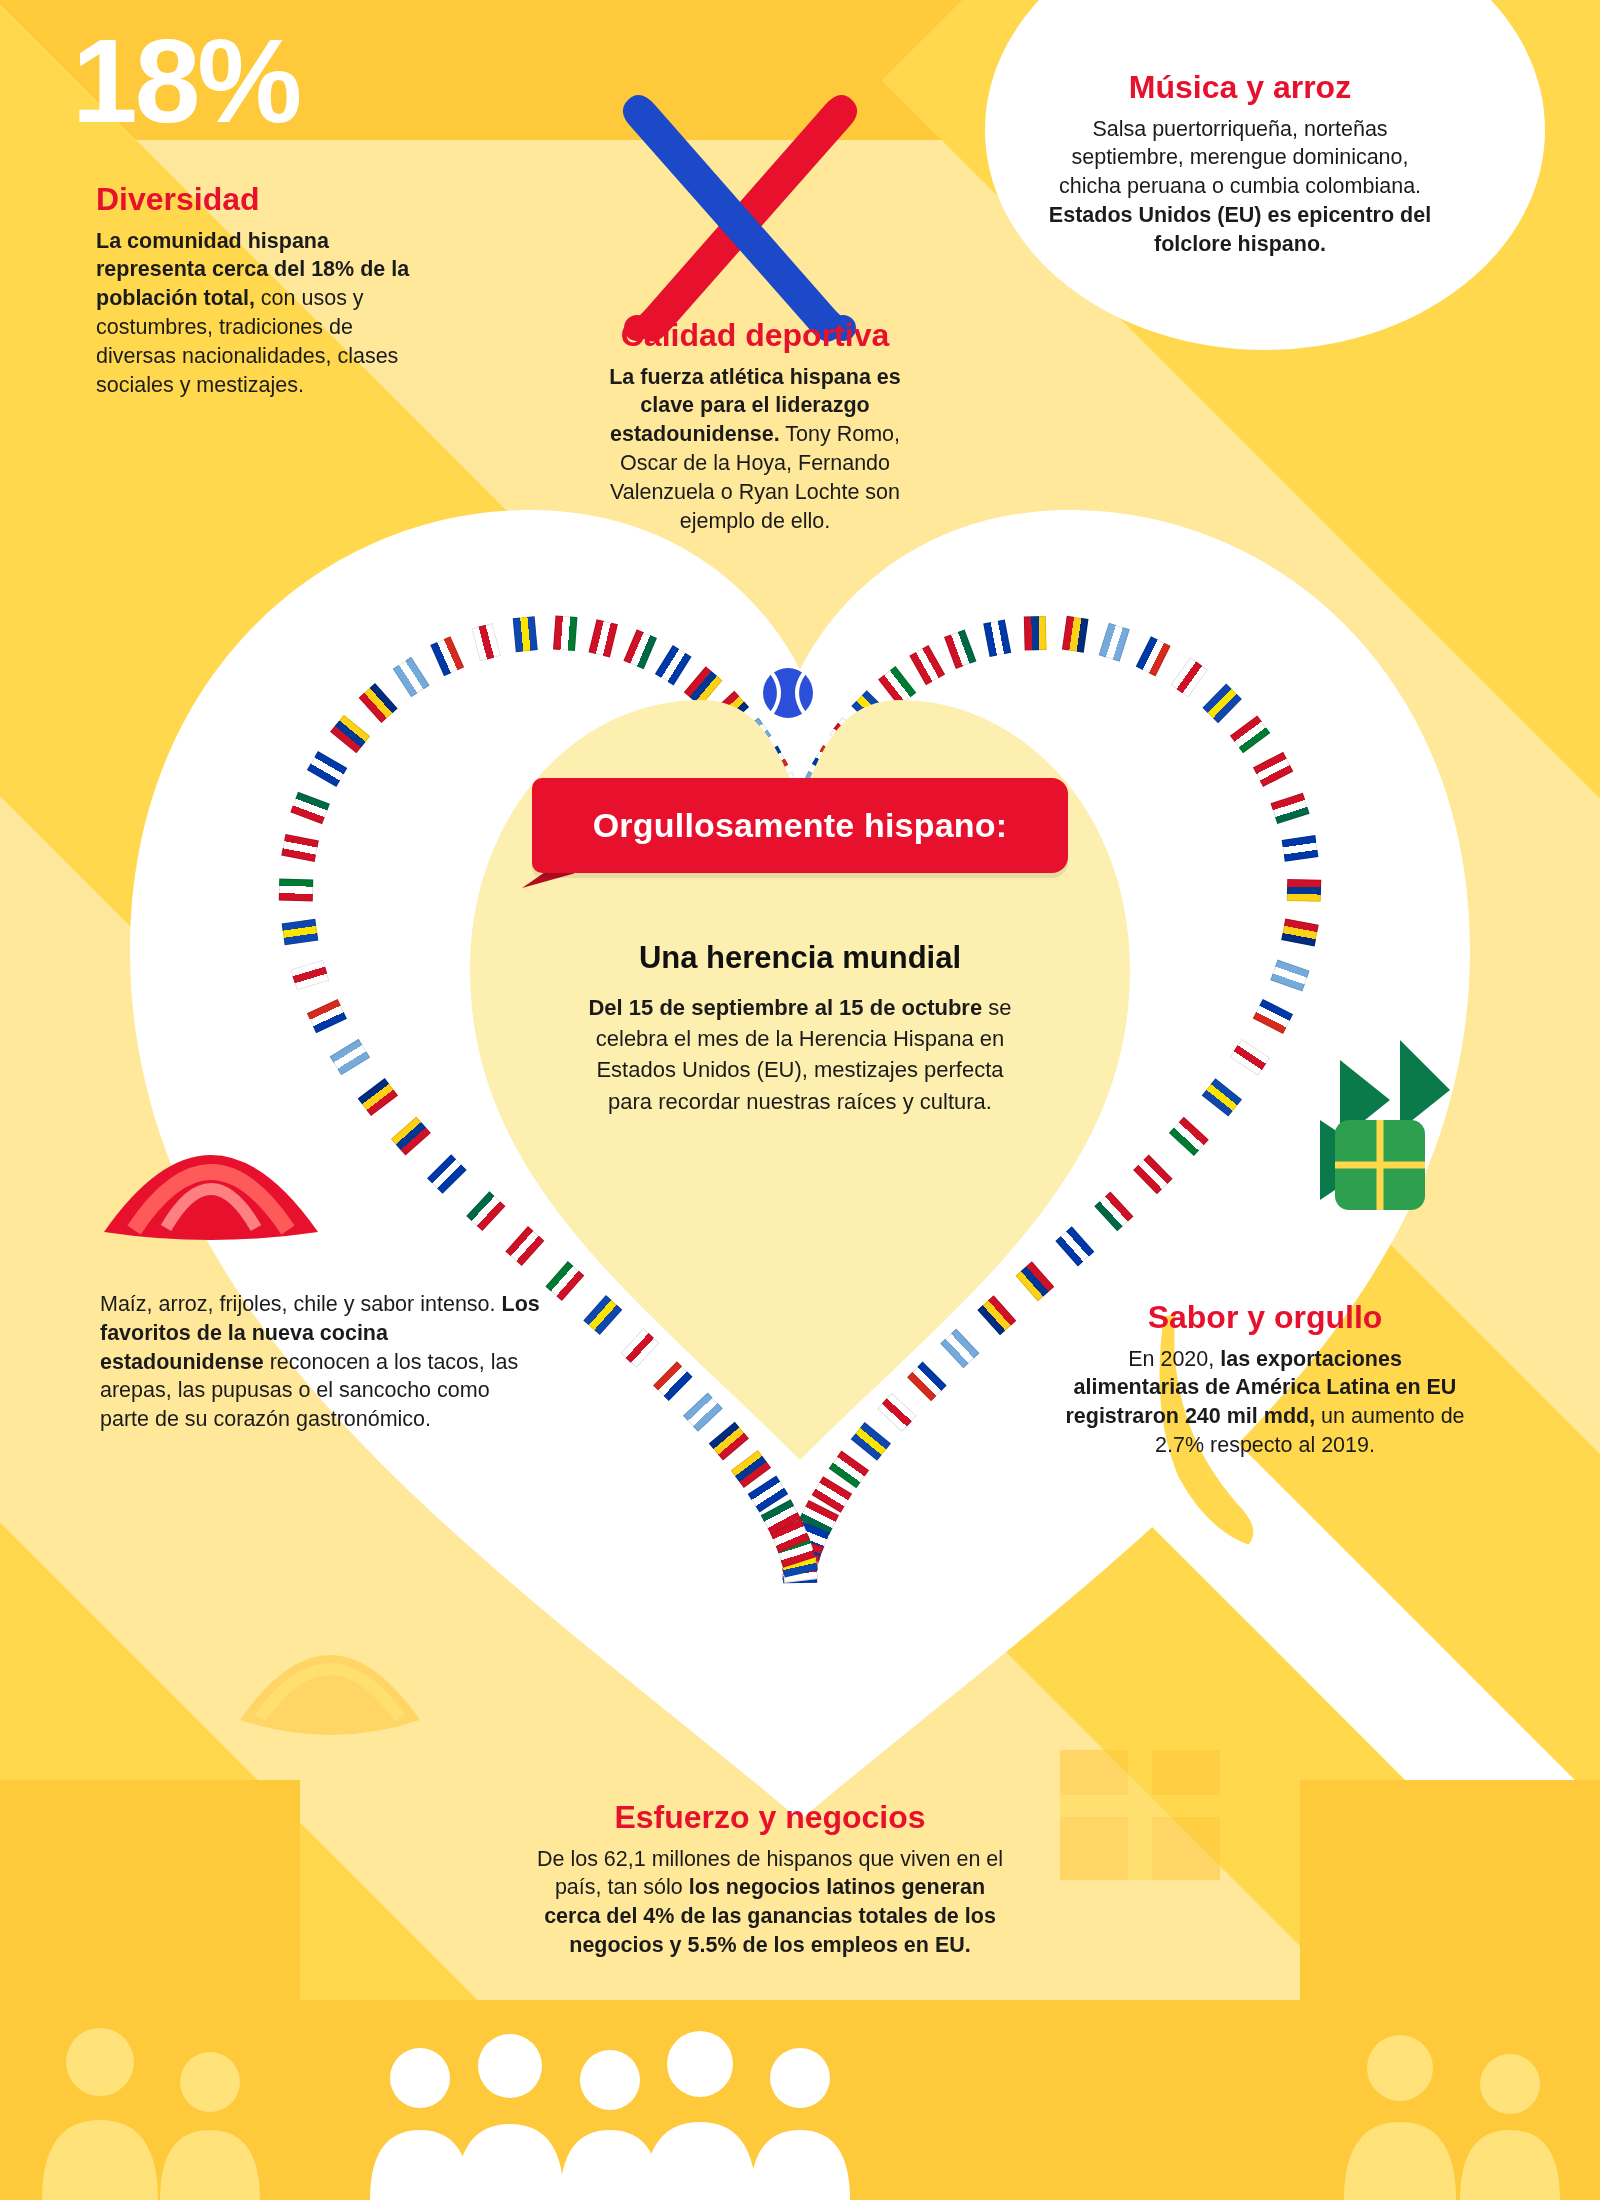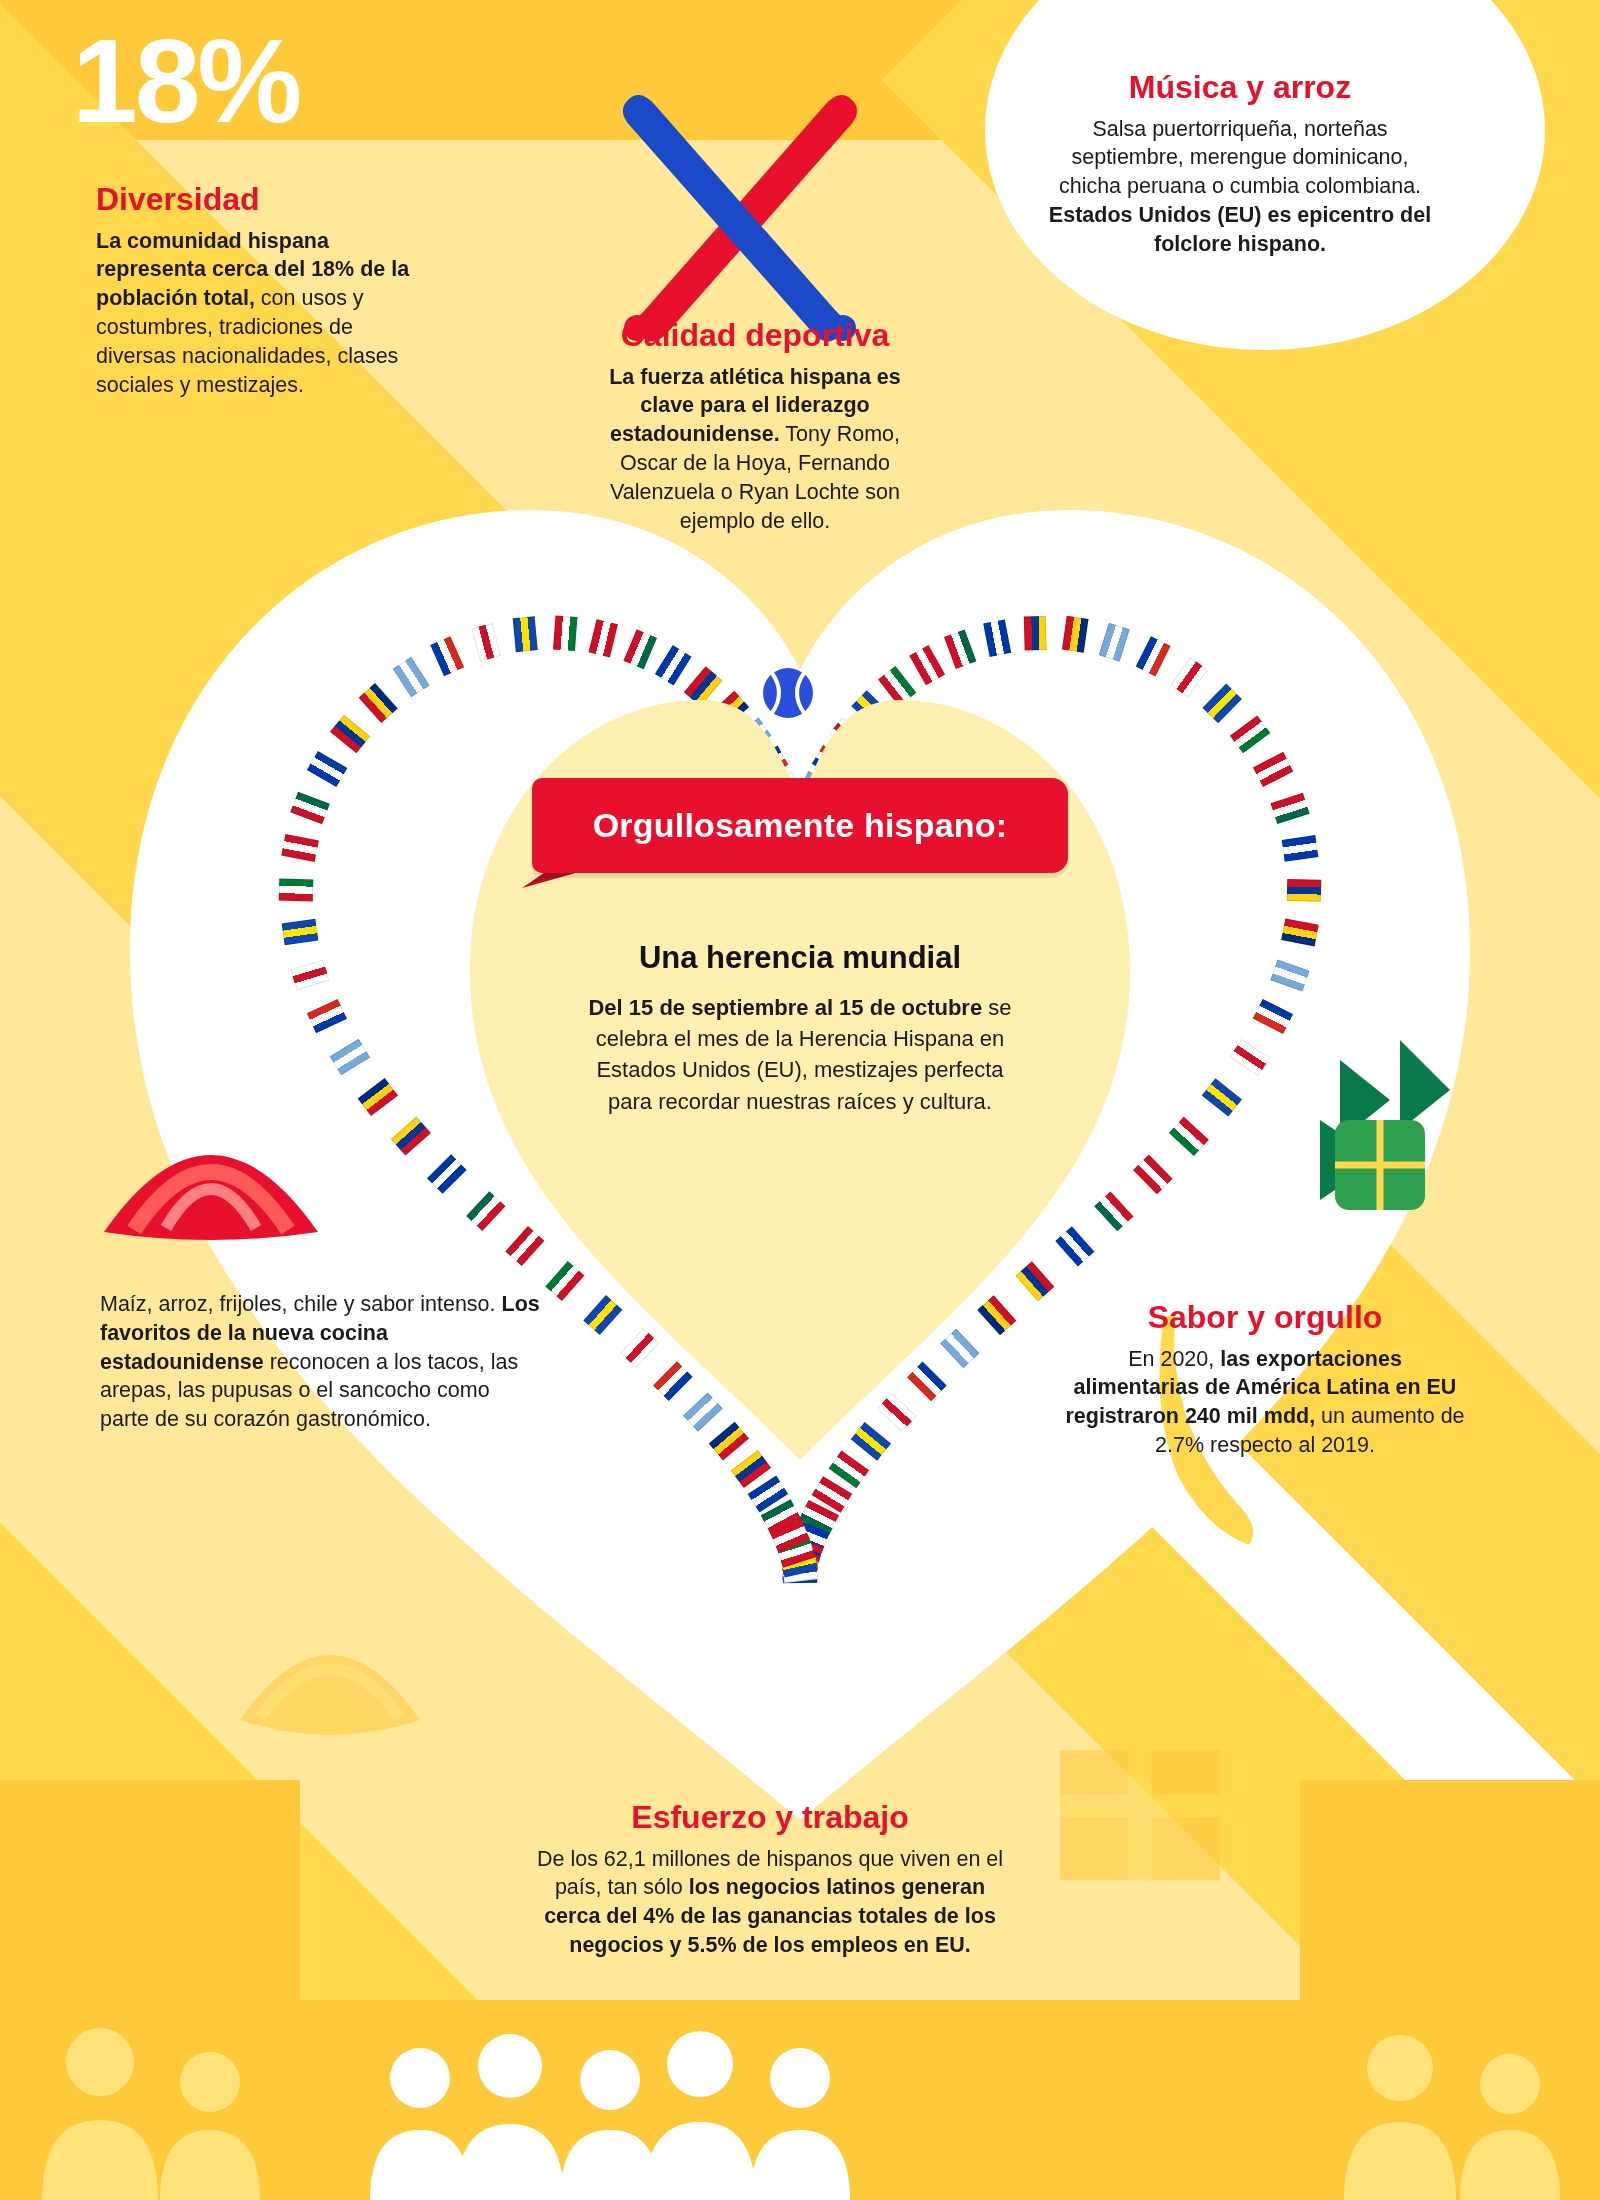--- a/index.html
+++ b/index.html
@@ -404,21 +404,21 @@
 <div class="block" id="gastro">
   <p class="blk-body"><span>Maíz, arroz, frijoles, chile y sabor intenso. </span><span class="b">Los favoritos de la nueva cocina estadounidense</span><span> reconocen a los tacos, las arepas, las pupusas o el sancocho como parte de su corazón gastronómico.</span></p>
 </div>
 
 <div class="block" id="sabor">
   <h2 class="blk-title">Sabor y orgullo</h2>
   <p class="blk-body"><span>En 2020, </span><span class="b">las exportaciones alimentarias de América Latina en EU registraron 240 mil mdd,</span><span> un aumento de 2.7% respecto al 2019.</span></p>
 </div>
 
 <div class="block" id="esfuerzo">
-  <h2 class="blk-title">Esfuerzo y trabajo</h2>
+  <h2 class="blk-title">Esfuerzo y negocios</h2>
   <p class="blk-body"><span>De los 62,1 millones de hispanos que viven en el país, tan sólo </span><span class="b">los negocios latinos generan cerca del 4% de las ganancias totales de los negocios y 5.5% de los empleos en EU.</span></p>
 </div>
 
 <div class="ribbon">
   <div class="r-tail"></div>
   <div class="r-main"></div>
   <div class="r-text">Orgullosamente hispano:</div>
 </div>
 
 <div id="heart-core">

